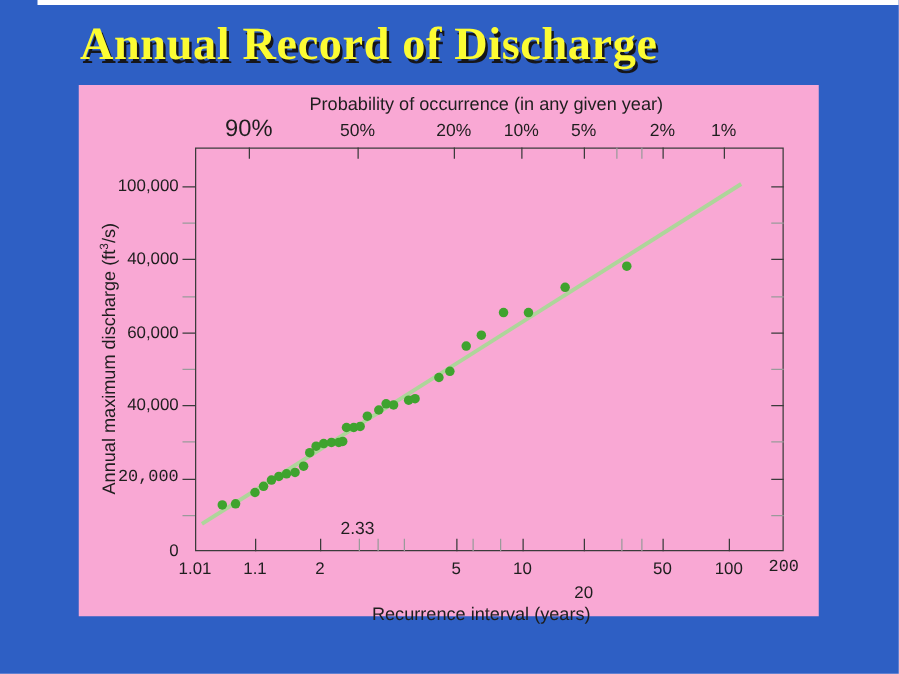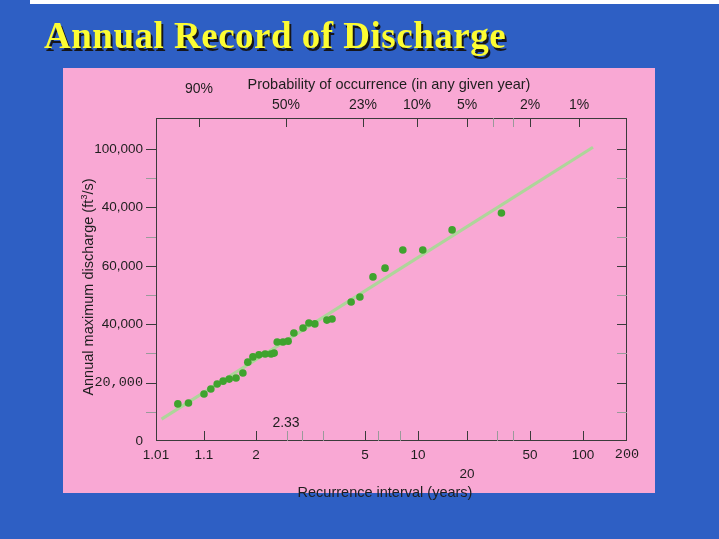--- a/index.html
+++ b/index.html
@@ -1,19 +1,19 @@
 <!DOCTYPE html>
 <html><head>
 <meta charset="utf-8">
 <style>
   html,body{margin:0;padding:0;}
   .slide{position:relative;width:719px;height:539px;background:#2e5fc4;overflow:hidden;
          font-family:"Liberation Sans", sans-serif;}
   .top-strip{position:absolute;left:30px;top:0;width:689px;height:4px;background:#ffffff;}
-  .slide-title{position:absolute;left:44px;top:16px;margin:0;
+  .slide-title{position:absolute;left:64px;top:16px;margin:0;
        font-family:"Liberation Serif", serif;font-weight:bold;font-size:37px;line-height:1.1;
        color:#fcfc33;text-shadow:2px 3px 0 #16161a;letter-spacing:0.5px;white-space:nowrap;}
   .panel{position:absolute;left:63px;top:68px;width:592px;height:425px;background:#f9a8d4;}
   .plot-box{position:absolute;left:93px;top:50px;width:471px;height:323px;
        border:1px solid #3b3b3b;box-sizing:border-box;}
   .plot-svg{position:absolute;left:93px;top:50px;}
   .axis-title{position:absolute;white-space:nowrap;color:#1e1e1e;font-size:14.5px;
        transform:translate(-50%,-50%);}
   .axis-title.rot{transform:translate(-50%,-50%) rotate(-90deg);}
   .tick{position:absolute;}
@@ -67,23 +67,23 @@
       <div class="tick-label center" style="left: 564px; top: 379px; font-family: Liberation Mono, monospace;">200</div>
       <div class="tick tick-major" style="left: 136px; top: 50px; width: 1px; height: 9px;"></div>
       <div class="tick tick-major" style="left: 223px; top: 50px; width: 1px; height: 9px;"></div>
       <div class="tick tick-major" style="left: 300px; top: 50px; width: 1px; height: 9px;"></div>
       <div class="tick tick-major" style="left: 354px; top: 50px; width: 1px; height: 9px;"></div>
       <div class="tick tick-major" style="left: 404px; top: 50px; width: 1px; height: 9px;"></div>
       <div class="tick tick-major" style="left: 467px; top: 50px; width: 1px; height: 9px;"></div>
       <div class="tick tick-major" style="left: 516px; top: 50px; width: 1px; height: 9px;"></div>
       <div class="tick tick-minor" style="left: 430px; top: 50px; width: 1px; height: 9px;"></div>
       <div class="tick tick-minor" style="left: 450px; top: 50px; width: 1px; height: 9px;"></div>
-      <div class="tick-label center" style="left: 136px; top: 12px; font-size: 14px;">90%</div>
+      <div class="tick-label center" style="left: 136px; top: 28px; font-size: 19px;">90%</div>
       <div class="tick-label center" style="left: 223px; top: 28px; font-size: 14px;">50%</div>
-      <div class="tick-label center" style="left: 300px; top: 28px; font-size: 14px;">23%</div>
+      <div class="tick-label center" style="left: 300px; top: 28px; font-size: 14px;">20%</div>
       <div class="tick-label center" style="left: 354px; top: 28px; font-size: 14px;">10%</div>
       <div class="tick-label center" style="left: 404px; top: 28px; font-size: 14px;">5%</div>
       <div class="tick-label center" style="left: 467px; top: 28px; font-size: 14px;">2%</div>
       <div class="tick-label center" style="left: 516px; top: 28px; font-size: 14px;">1%</div>
       <div class="tick tick-minor" style="left: 83px; top: 343.8px; width: 10px; height: 1px;"></div>
       <div class="tick tick-minor" style="left: 554px; top: 343.8px; width: 10px; height: 1px;"></div>
       <div class="tick tick-major" style="left: 83px; top: 314.6px; width: 10px; height: 1px;"></div>
       <div class="tick tick-major" style="left: 554px; top: 314.6px; width: 10px; height: 1px;"></div>
       <div class="tick tick-minor" style="left: 83px; top: 285.4px; width: 10px; height: 1px;"></div>
       <div class="tick tick-minor" style="left: 554px; top: 285.4px; width: 10px; height: 1px;"></div>

